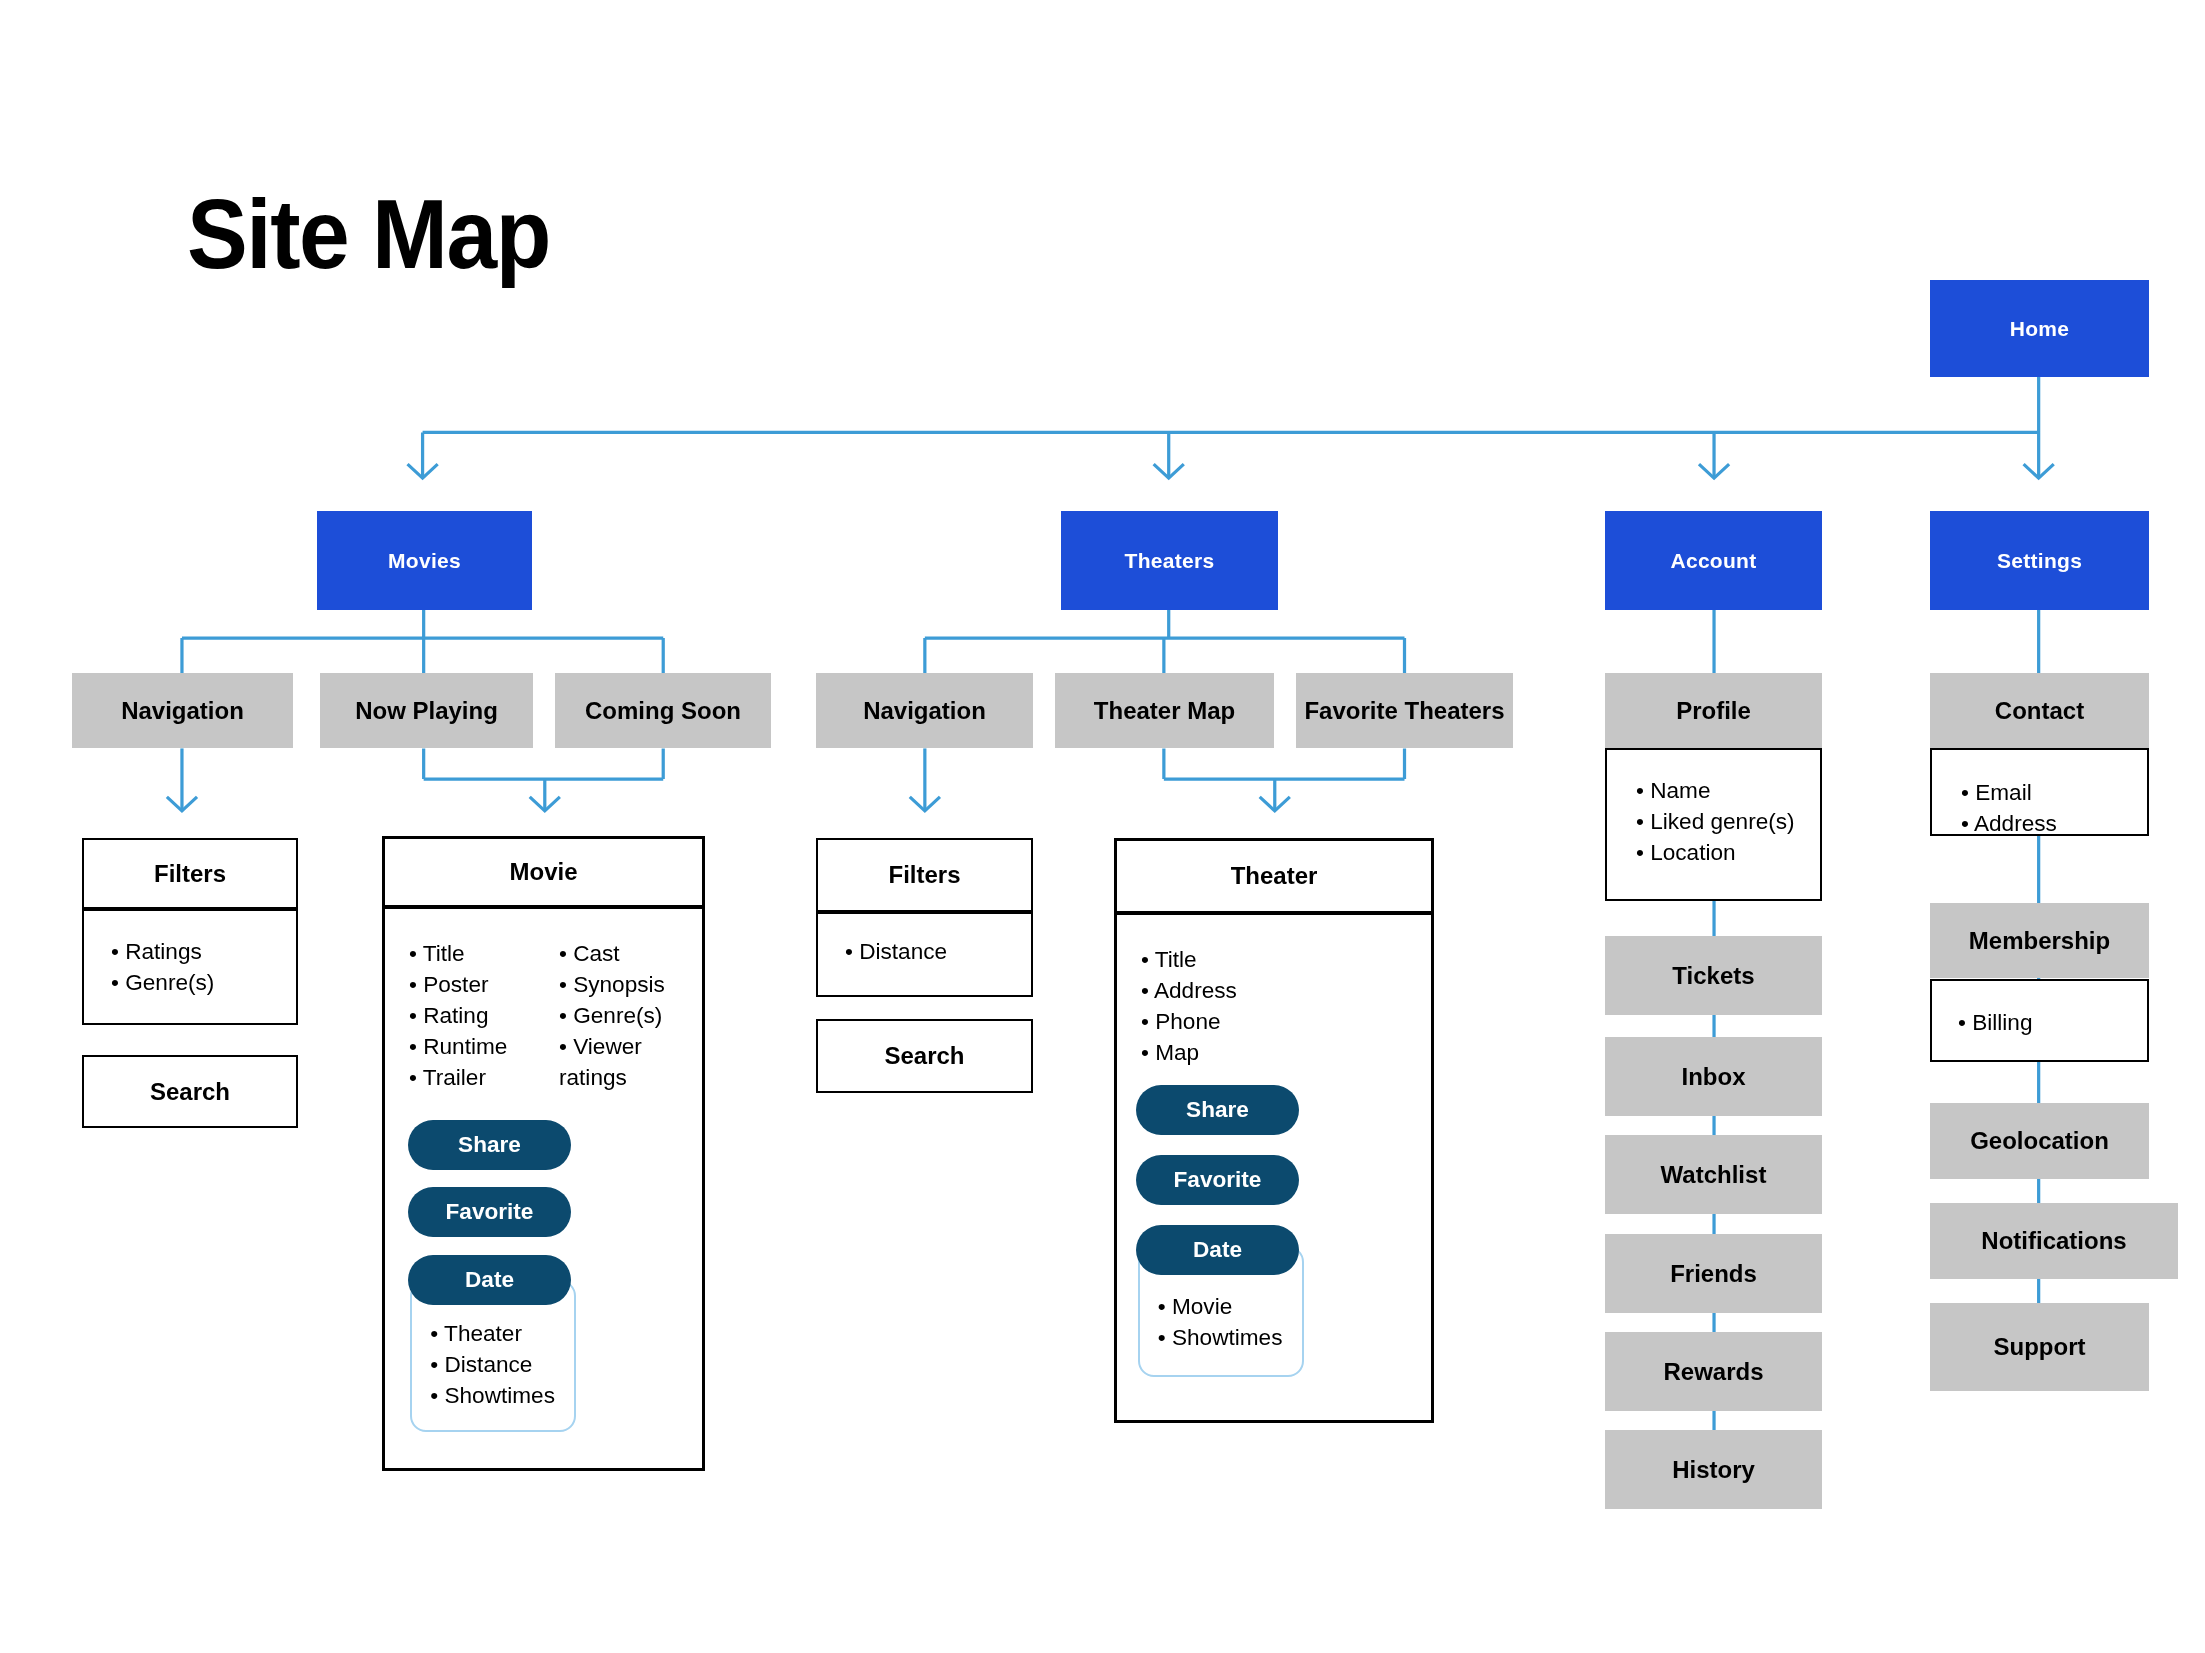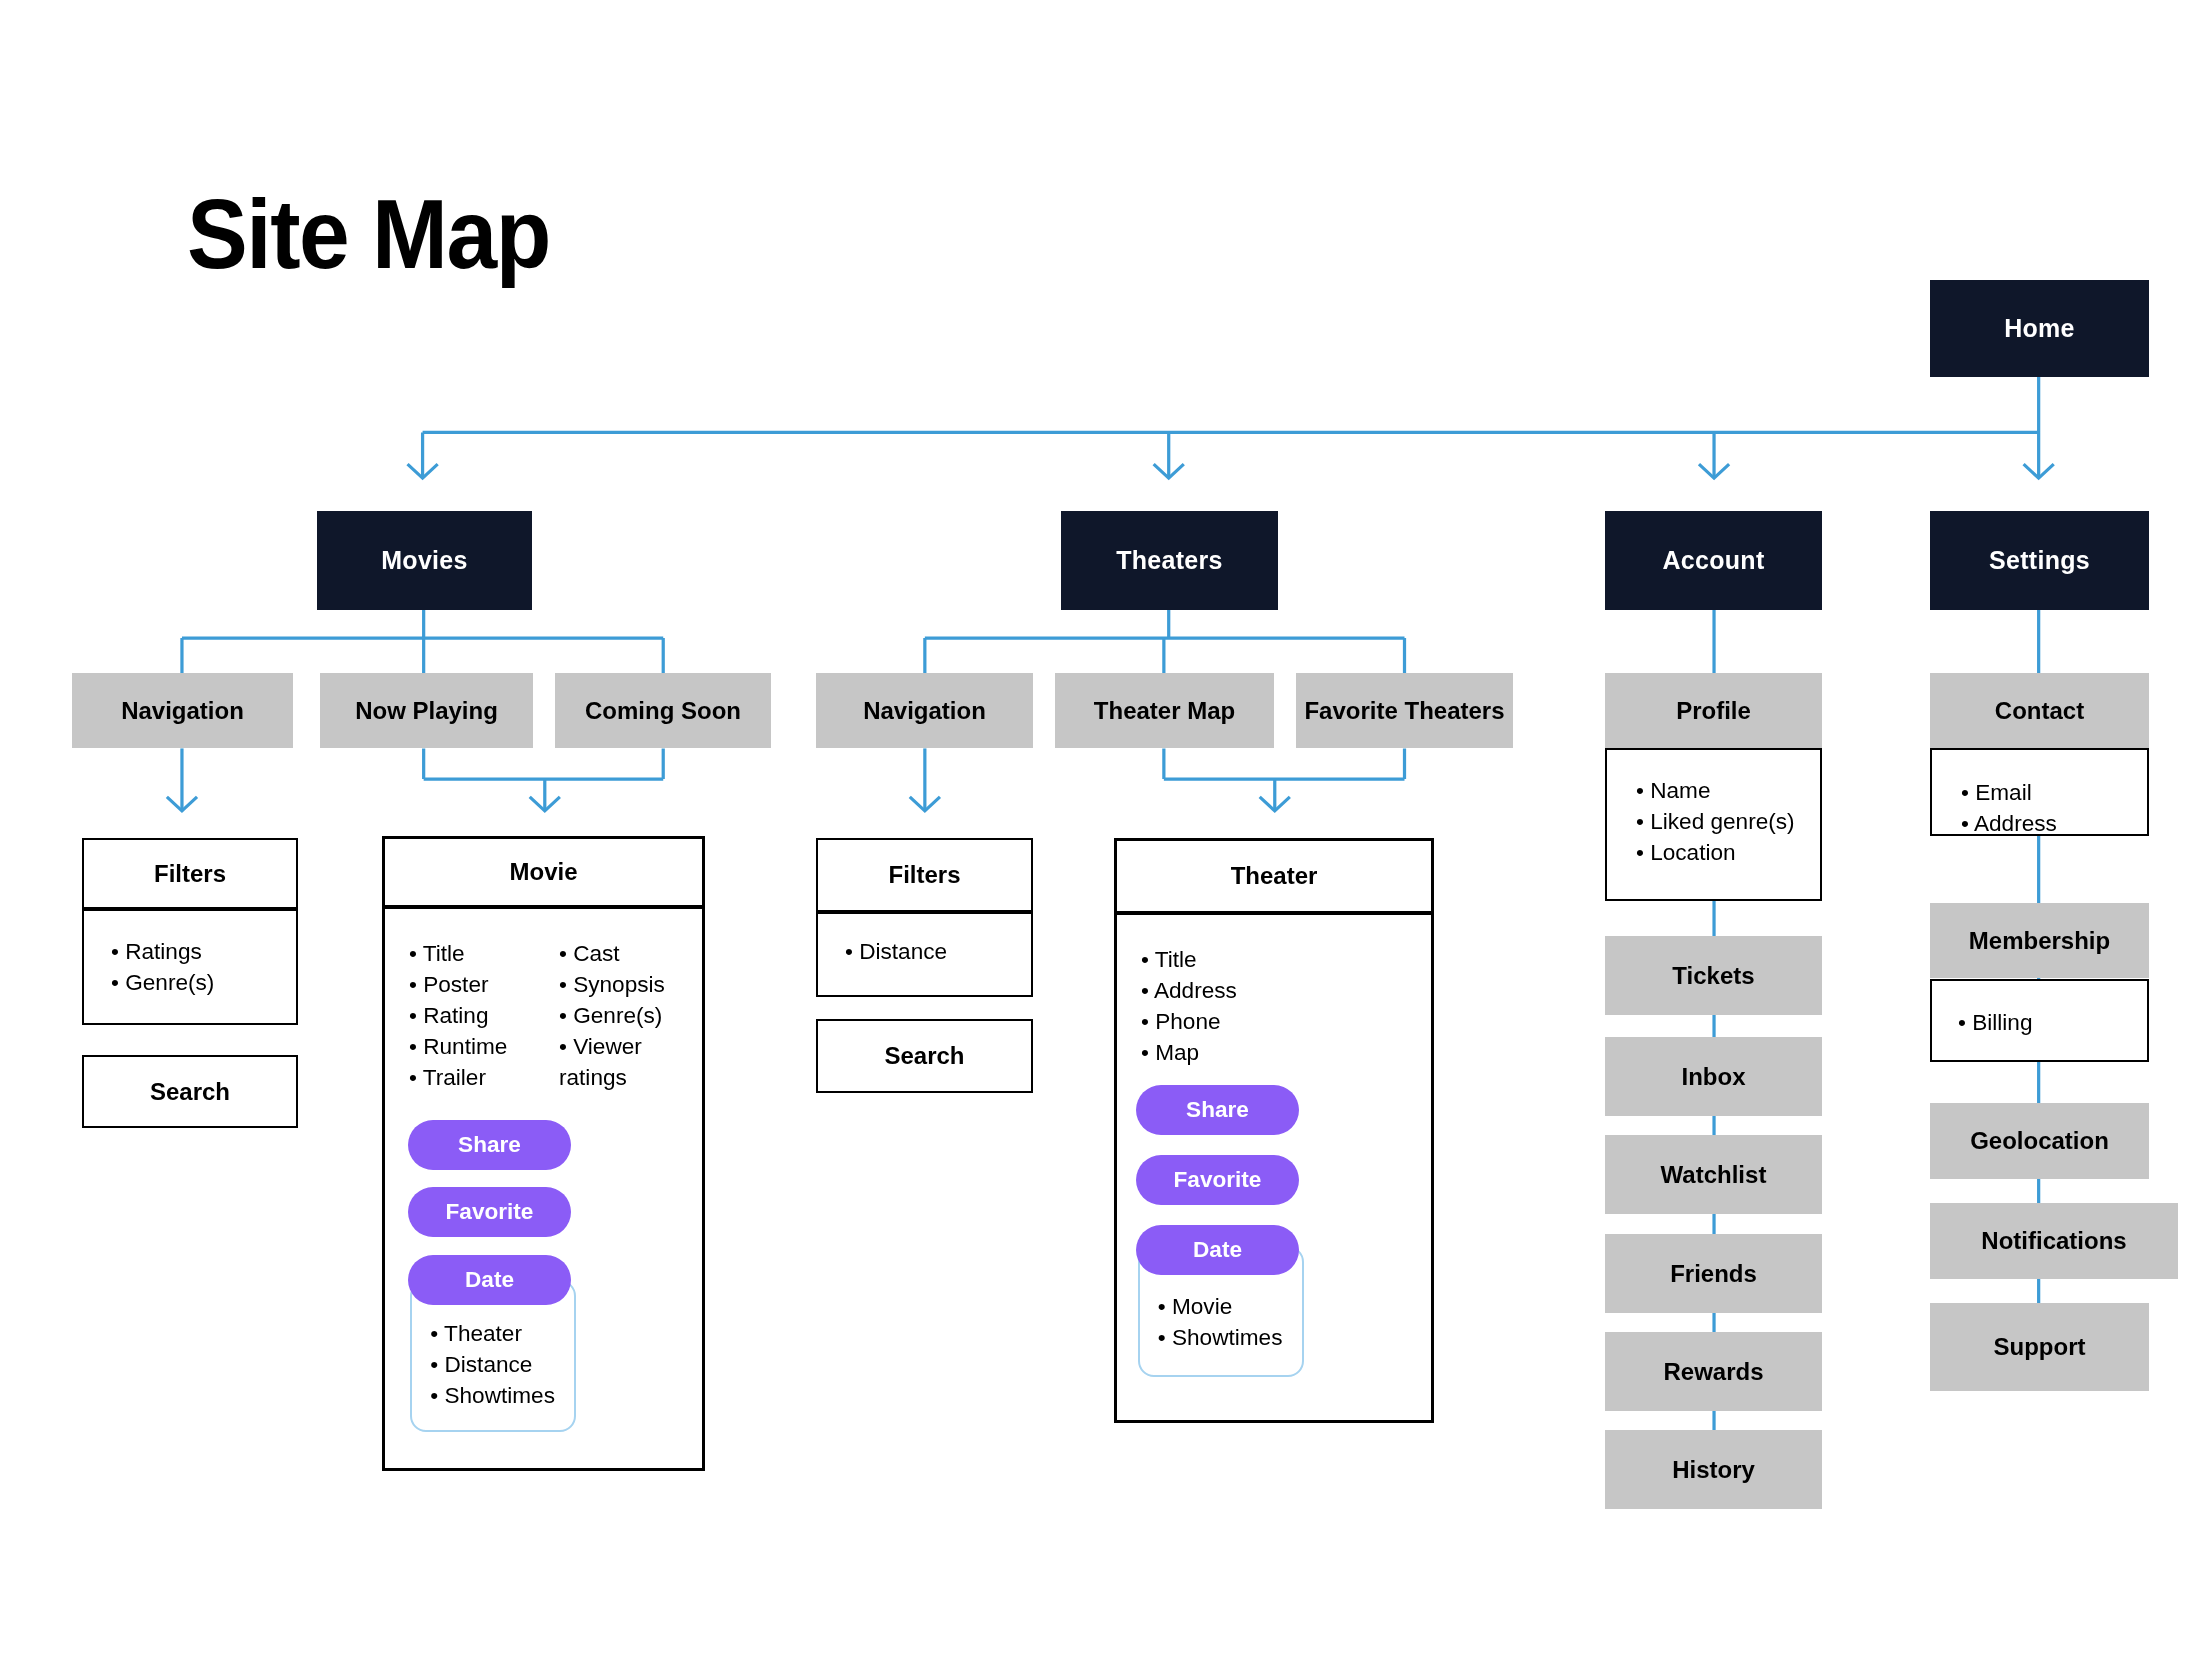--- a/index.html
+++ b/index.html
@@ -1,33 +1,33 @@
 <!DOCTYPE html>
 <html style="font-size:8.6px"><head>
 <meta charset="utf-8">
 <style>
   html,body{margin:0;padding:0;background:#ffffff;}
   body{width:2205px;height:1654px;position:relative;overflow:hidden;
        font-family:"Liberation Sans", sans-serif;color:#000;}
   .abs{position:absolute;box-sizing:border-box;}
   #connectors{position:absolute;left:0;top:0;z-index:0;}
   .node{z-index:2;}
-  .bx-black{background:#0f172a;color:#fff;display:flex;align-items:center;justify-content:center;
-            font-size:25px;font-weight:600;letter-spacing:0.3px;}
+  .bx-black{background:#1d4ed8;color:#fff;display:flex;align-items:center;justify-content:center;
+            font-size:21px;font-weight:600;letter-spacing:0.3px;}
   .bx-gray{background:#C6C6C6;color:#000;display:flex;align-items:center;justify-content:center;
            font-size:24px;font-weight:700;text-align:center;}
   .bx-white{background:#fff;border:2.7px solid #000;}
   .center{display:flex;align-items:center;justify-content:center;font-size:24px;font-weight:700;}
   .hdr{display:flex;align-items:center;justify-content:center;font-size:24px;font-weight:700;
        border-bottom:4.3px solid #000;box-sizing:border-box;}
   .card{background:#fff;border:3.2px solid #000;}
   .list{font-size:22.6px;line-height:31px;font-weight:400;}
   .it::before{content:"• ";}
   .it.cont::before{content:"";}
-  .pill{position:absolute;width:163px;height:50px;background:#8b5cf6;color:#fff;border-radius:25px;
+  .pill{position:absolute;width:163px;height:50px;background:#0c4a6e;color:#fff;border-radius:25px;
         display:flex;align-items:center;justify-content:center;font-size:22.6px;font-weight:700;z-index:3;}
   .dgroup{position:absolute;background:#fff;border:2.7px solid #A6D3F0;border-radius:16px;z-index:2;}
   .title-text{font-size:98px;font-weight:700;line-height:1;letter-spacing:-1.6px;
               transform:scaleX(0.93);transform-origin:left top;white-space:nowrap;}
   .cols{display:flex;}
 </style>
 </head>
 <body>
 
 <svg id="connectors" width="2205" height="1654" viewBox="0 0 4096 3072">

